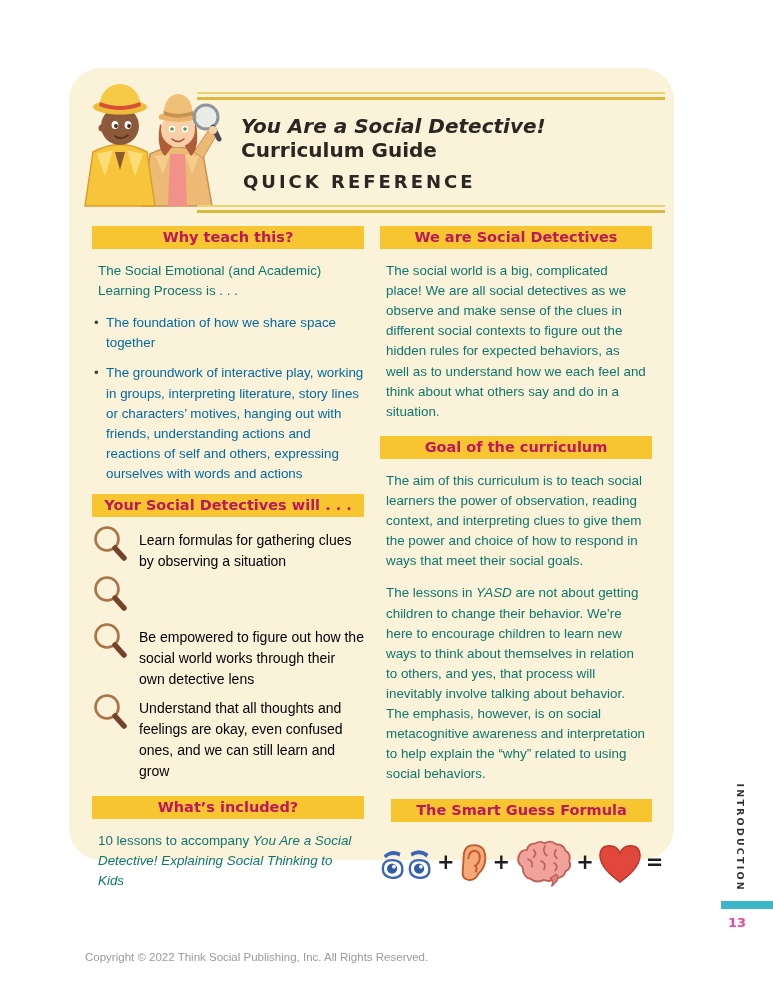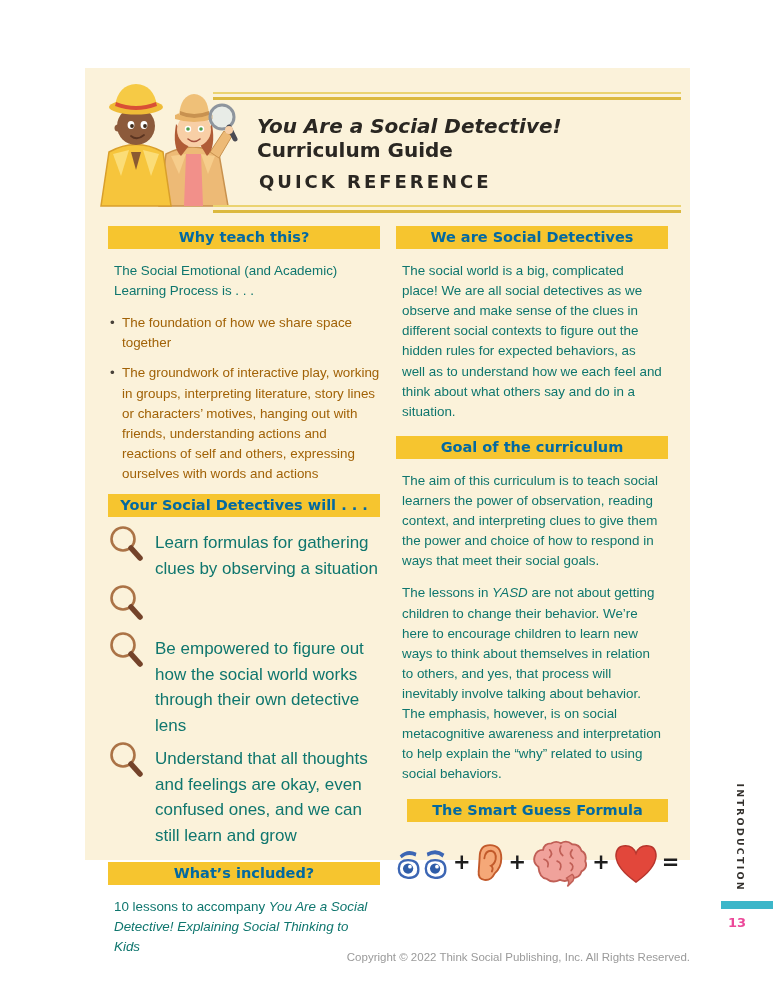--- a/index.html
+++ b/index.html
@@ -1,22 +1,23 @@
 <!DOCTYPE html>
 <html><head>
 <meta charset="utf-8">
 <style>
   html,body{margin:0;padding:0;}
   body{
     width:773px;height:1000px;position:relative;background:#ffffff;
     font-family:"Liberation Sans",sans-serif;overflow:hidden;
   }
   .page{
-    position:absolute;left:85px;top:68px;width:605px;height:792px;
+    position:absolute;left:69px;top:68px;width:605px;height:792px;
     background:#FBF2DA;
+    border-radius:32px;
   }
   
   .illus{position:absolute;left:6px;top:4px;width:152px;height:138px;}
   .header-text{position:absolute;left:128px;top:24px;width:468px;}
   .rule{height:2px;background:#EBD370;}
   .rule.dark{height:3px;background:#DCB93E;margin-top:3px;}
   .title-line{
     margin:14px 0 0 44px;font-size:20px;font-weight:bold;color:#2A2722;
     font-family:"DejaVu Sans",sans-serif;line-height:1.2;
   }
@@ -24,53 +25,53 @@
   .subtitle{
     margin:9px 0 0 46px;font-size:18px;font-weight:bold;letter-spacing:3px;
     color:#2A2722;font-family:"DejaVu Sans",sans-serif;
   }
   .rule-bottom{margin-top:13px;}
   
   .columns{position:absolute;left:23px;top:158px;width:560px;display:flex;gap:16px;}
   .col{flex:1;min-width:0;}
   .bar{
     background:#F6C52F;text-align:center;font-family:"DejaVu Sans",sans-serif;
-    font-weight:bold;font-size:14.5px;color:#0369a1;padding:3px 0 4px;margin-bottom:12px;
+    font-weight:bold;font-size:14.5px;color:#be185d;padding:3px 0 4px;margin-bottom:12px;
   }
   .col p{margin:0 6px 12px;font-size:13.4px;line-height:1.5;color:#0f766e;}
   ul.bullets{list-style:none;margin:2px 0 6px;padding:0;}
   ul.bullets li{
     position:relative;padding-left:14px;margin-bottom:10px;
-    font-size:13.4px;line-height:1.5;color:#a16207;
+    font-size:13.4px;line-height:1.5;color:#0369a1;
   }
   ul.bullets li::before{content:"\2022";position:absolute;left:2px;color:#474139;}
   .det-item{display:flex;align-items:flex-start;margin-bottom:7px;}
   .det-icon{width:40px;height:44px;flex:none;margin:-4px 7px 0 0;}
-  .det-text{font-size:17px;line-height:1.5;color:#0f766e;padding-top:1px;}
+  .det-text{font-size:14px;line-height:1.5;color:#000000;padding-top:1px;}
   .book-it,.it-span{font-style:italic;}
   
   .formula-row{display:flex;align-items:center;margin-top:16px;}
   .op{
     font-size:21px;font-weight:bold;color:#1E1E1E;margin:0 3px;
     font-family:"DejaVu Sans",sans-serif;line-height:1;
   }
   .f-icon{flex:none;}
   
   .side-label{
     position:absolute;left:692px;top:826px;width:96px;text-align:center;
     transform:rotate(90deg);font-size:9.5px;letter-spacing:2.2px;font-weight:bold;
     color:#33302C;font-family:"DejaVu Sans",sans-serif;
   }
   .teal-bar{position:absolute;left:721px;top:901px;width:52px;height:8px;background:#3CB6C9;}
   .page-num{
     position:absolute;left:720px;top:915px;width:34px;text-align:center;
     font-size:13px;font-weight:bold;color:#ec4899;font-family:"DejaVu Sans",sans-serif;
   }
   .footer{
-    position:absolute;left:85px;top:951px;width:605px;text-align:right;
+    position:absolute;left:85px;top:951px;width:605px;text-align:left;
     font-size:11.5px;color:#9A9A9A;
   }
 </style>
 </head>
 <body>
 
 <div class="page">
 
   <svg class="illus" viewBox="0 0 152 138" aria-hidden="true">
 

